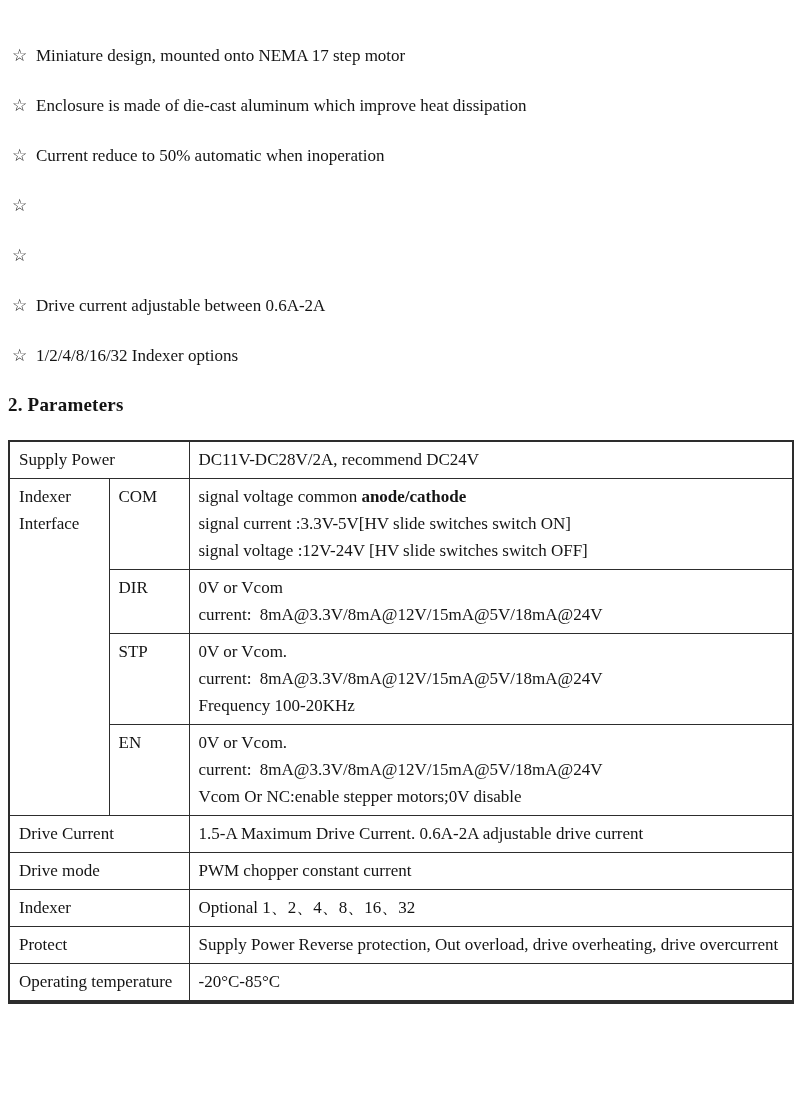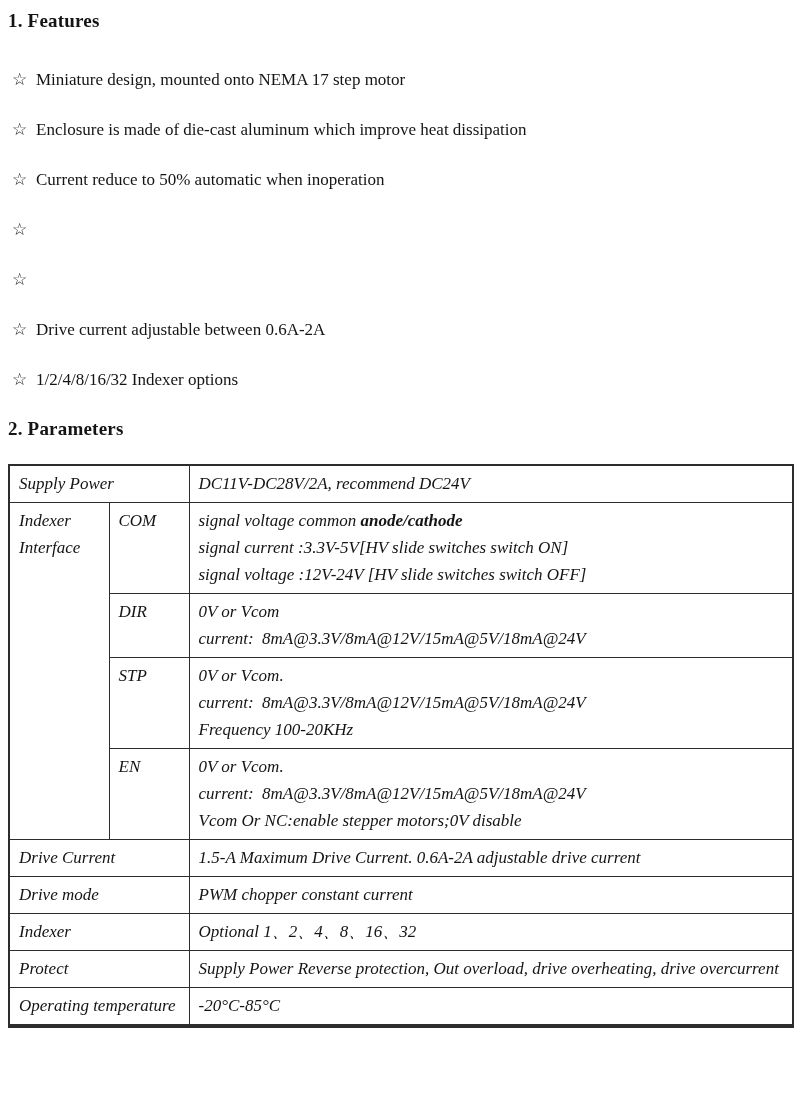--- a/index.html
+++ b/index.html
@@ -45,42 +45,40 @@
   }
   .feature-text { white-space: pre-wrap; }
 
   table.params {
     margin-top: 24px;
     border-collapse: collapse;
     table-layout: fixed;
     width: 784px;
     border: 2px solid #2d2d2d;
     border-bottom-width: 4px;
-    font-style: italic;
   }
   table.params td {
     border: 1px solid #2d2d2d;
     vertical-align: top;
     padding: 4px 8px 5px 9px;
     font-size: 17px;
     line-height: 27px;
     overflow: hidden;
   }
   td.label-cell { padding-left: 8px; }
   td.ii-cell { padding-top: 36px; }
   td.justify { text-align: justify; }
   .line { white-space: pre-wrap; }
   .b { font-weight: 700; }
 </style>
 </head>
 <body>
 
 <div class="page">
 
-  <div class="heading heading-features">1. Features</div>
 
   <ul class="features-list">
     <li class="feature-item">
       <span class="star">☆</span>
       <span class="feature-text">Miniature design, mounted onto NEMA 17 step motor</span>
     </li>
     <li class="feature-item">
       <span class="star">☆</span>
       <span class="feature-text">Enclosure is made of die-cast aluminum which improve heat dissipation</span>
     </li>

